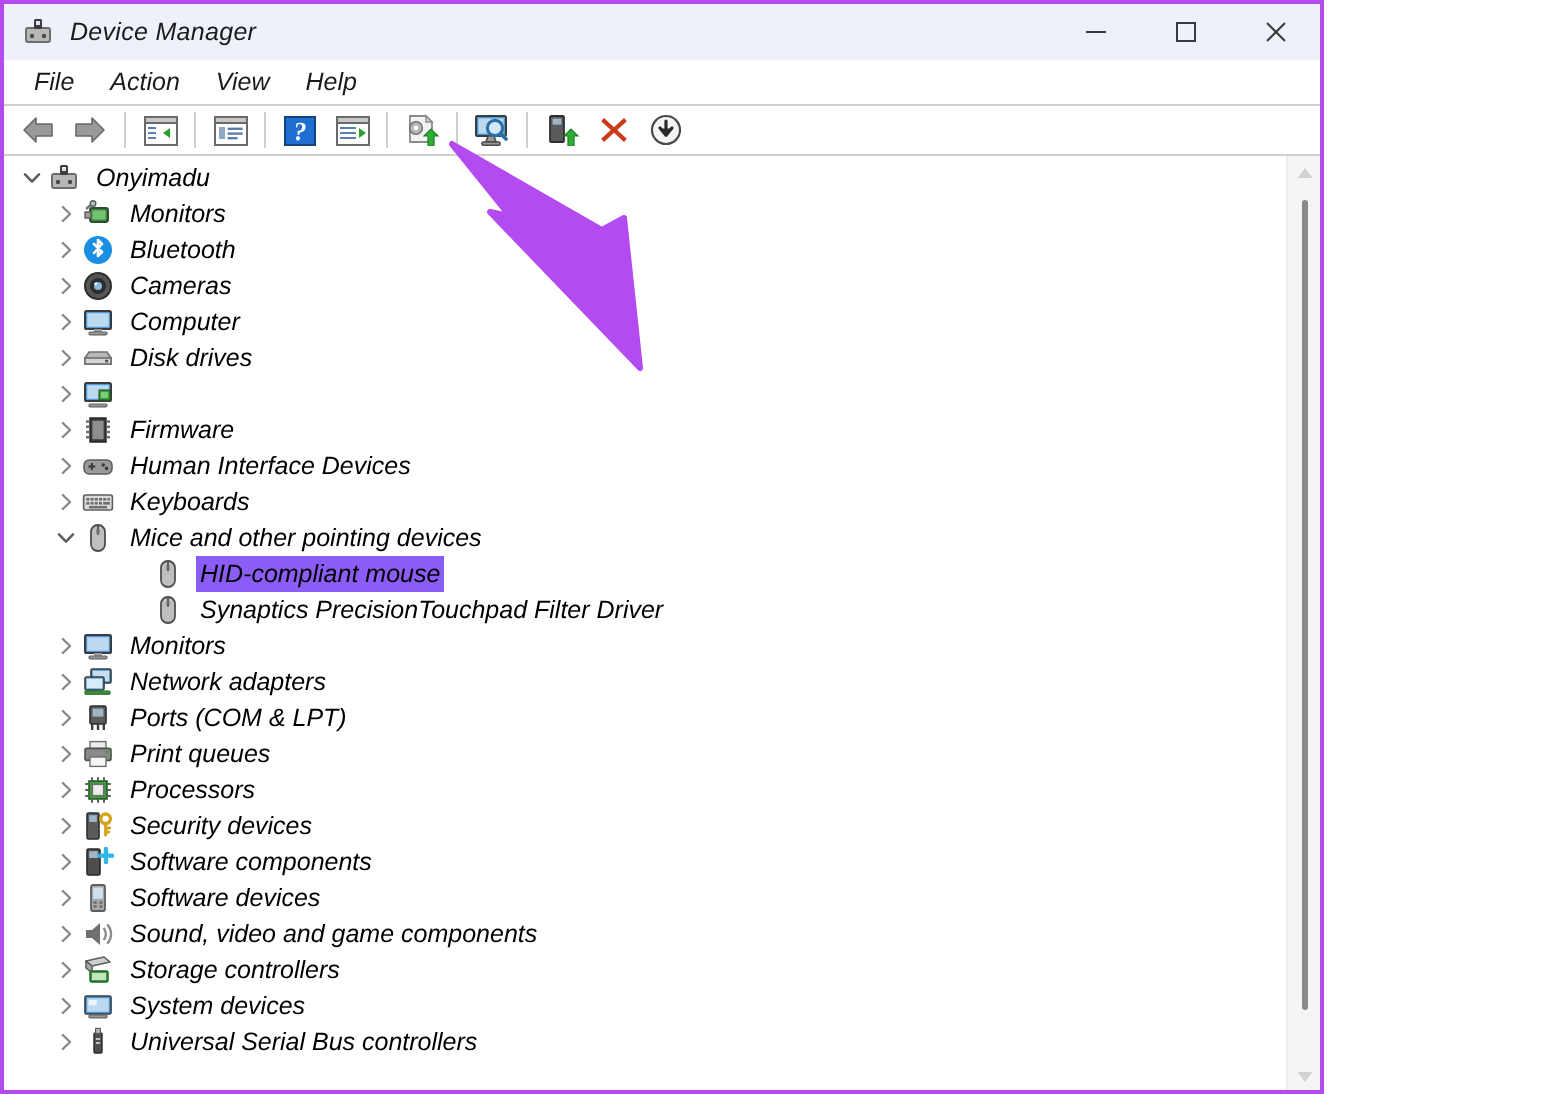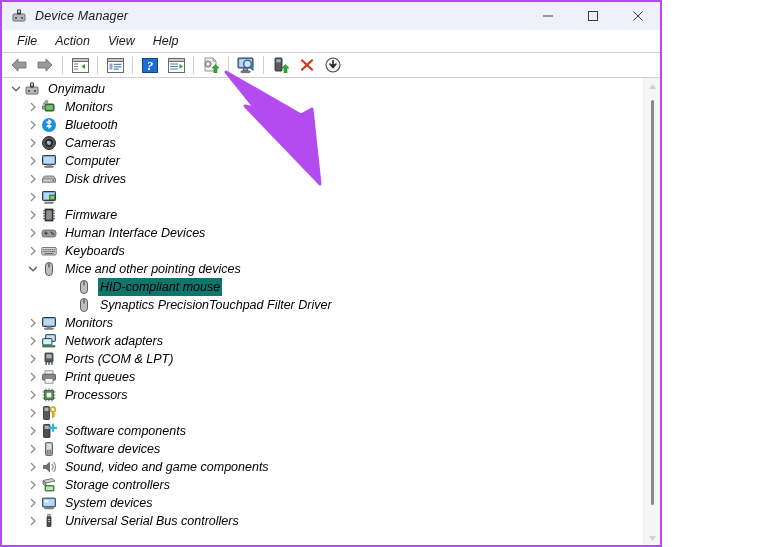--- a/index.html
+++ b/index.html
@@ -144,21 +144,21 @@
     height: 16px;
     flex: 0 0 auto;
     margin-right: 6px;
     position: relative;
   }
   .label {
     line-height: 18px;
     padding: 0 2px;
   }
   .row.selected .label {
-    background: #0f766e;
+    background: #8b5cf6;
   }
   .indent-0 { padding-left: 6px; }
   .indent-1 { padding-left: 23px; }
   .indent-2 { padding-left: 58px; }
 
   
   #scrollbar {
     position: absolute;
     right: 0; top: 0; bottom: 0;
     width: 17px;
@@ -631,20 +631,21 @@
             <svg width="10" height="10" viewBox="0 0 10 10">
               <path d="M3.4 1.5 L7 5 L3.4 8.5" fill="none" stroke="#8a8a8a" stroke-width="1.2" stroke-linecap="round" stroke-linejoin="round"></path>
             </svg>
           </span>
           <span class="ico"><svg width="16" height="16" viewBox="0 0 16 16">
               <rect x="2.5" y="1.5" width="6" height="13" rx="0.8" fill="#5a5a5a" stroke="#2e2e2e" stroke-width="0.8"></rect>
               <rect x="3.6" y="2.6" width="3.8" height="3.4" fill="#9fb6c9"></rect>
               <circle cx="11.8" cy="4.4" r="2.4" fill="none" stroke="#d6a51f" stroke-width="1.7"></circle>
               <path d="M11.8 6.5 L11.8 12.5 M11.8 9 L13.8 9 M11.8 11 L13.4 11" stroke="#d6a51f" stroke-width="1.5" fill="none" stroke-linecap="round"></path>
             </svg></span>
+          <span class="label">Security devices</span>
         </div>
         <div class="row indent-1">
           <span class="chev">
             <svg width="10" height="10" viewBox="0 0 10 10">
               <path d="M3.4 1.5 L7 5 L3.4 8.5" fill="none" stroke="#8a8a8a" stroke-width="1.2" stroke-linecap="round" stroke-linejoin="round"></path>
             </svg>
           </span>
           <span class="ico"><svg width="16" height="16" viewBox="0 0 16 16">
               <rect x="2.5" y="1.5" width="6.5" height="13" rx="0.8" fill="#4e4e4e" stroke="#2a2a2a" stroke-width="0.8"></rect>
               <rect x="3.6" y="2.6" width="4.3" height="3.4" fill="#9fb6c9"></rect>

